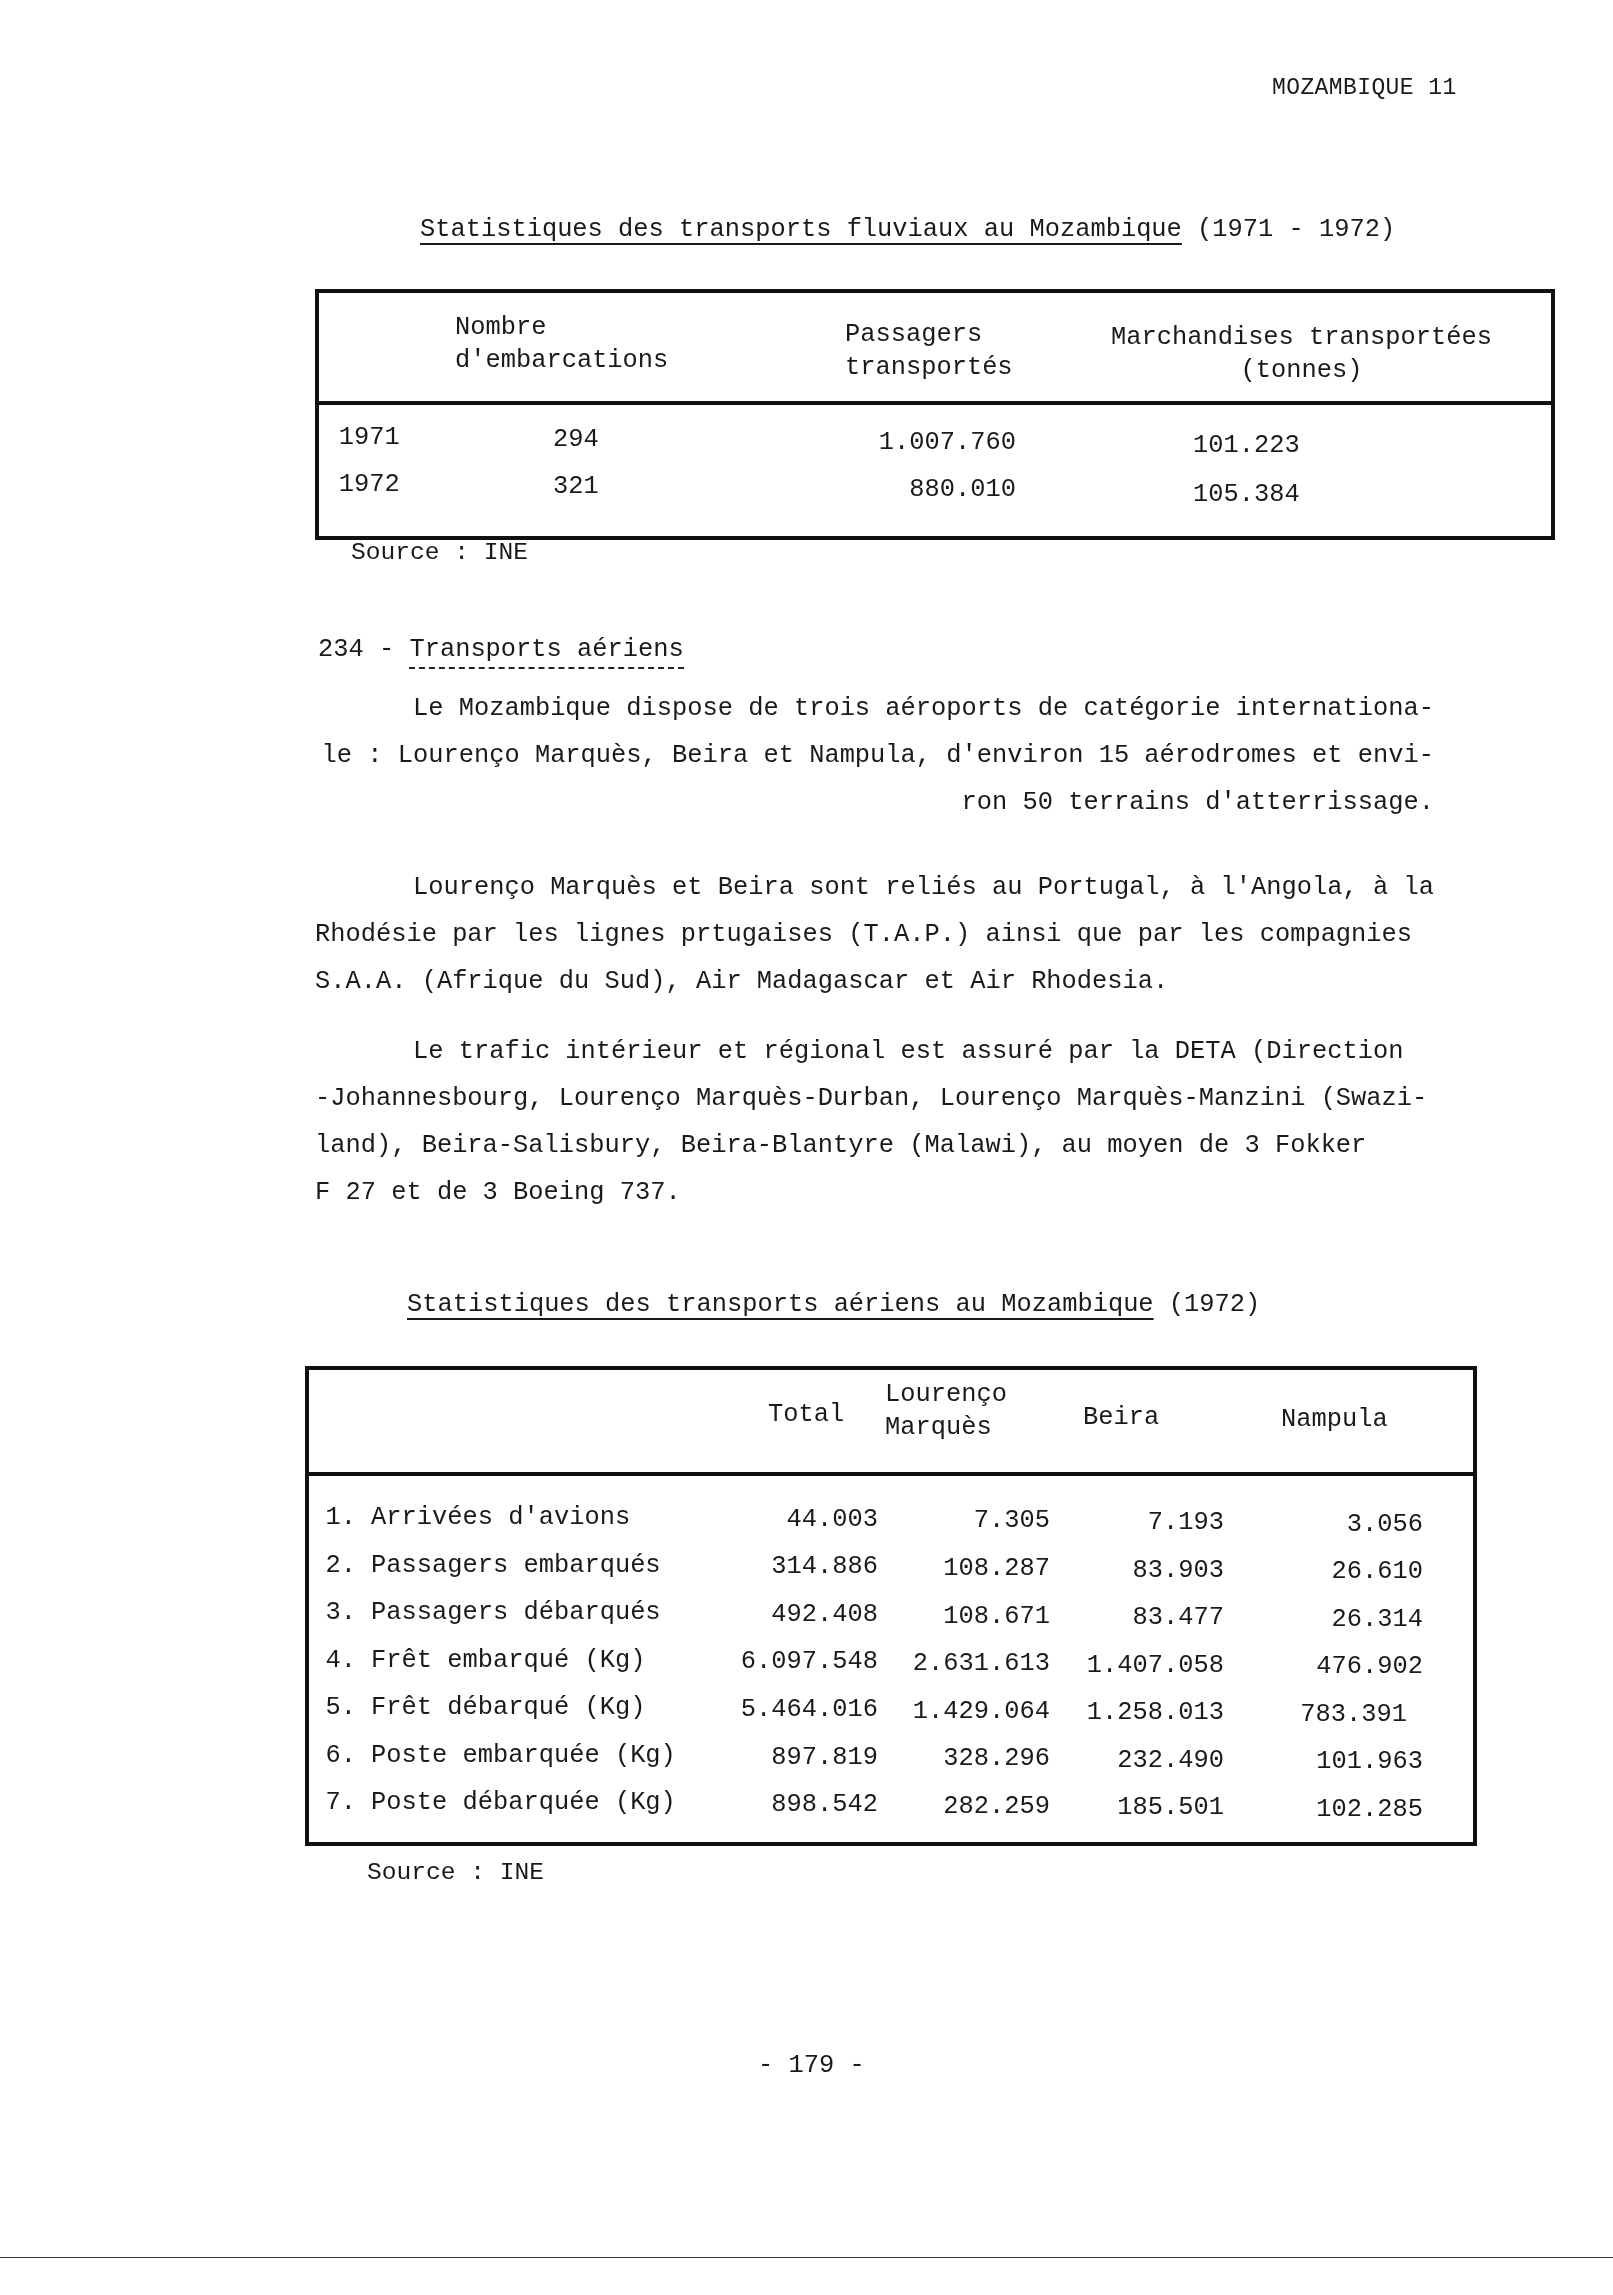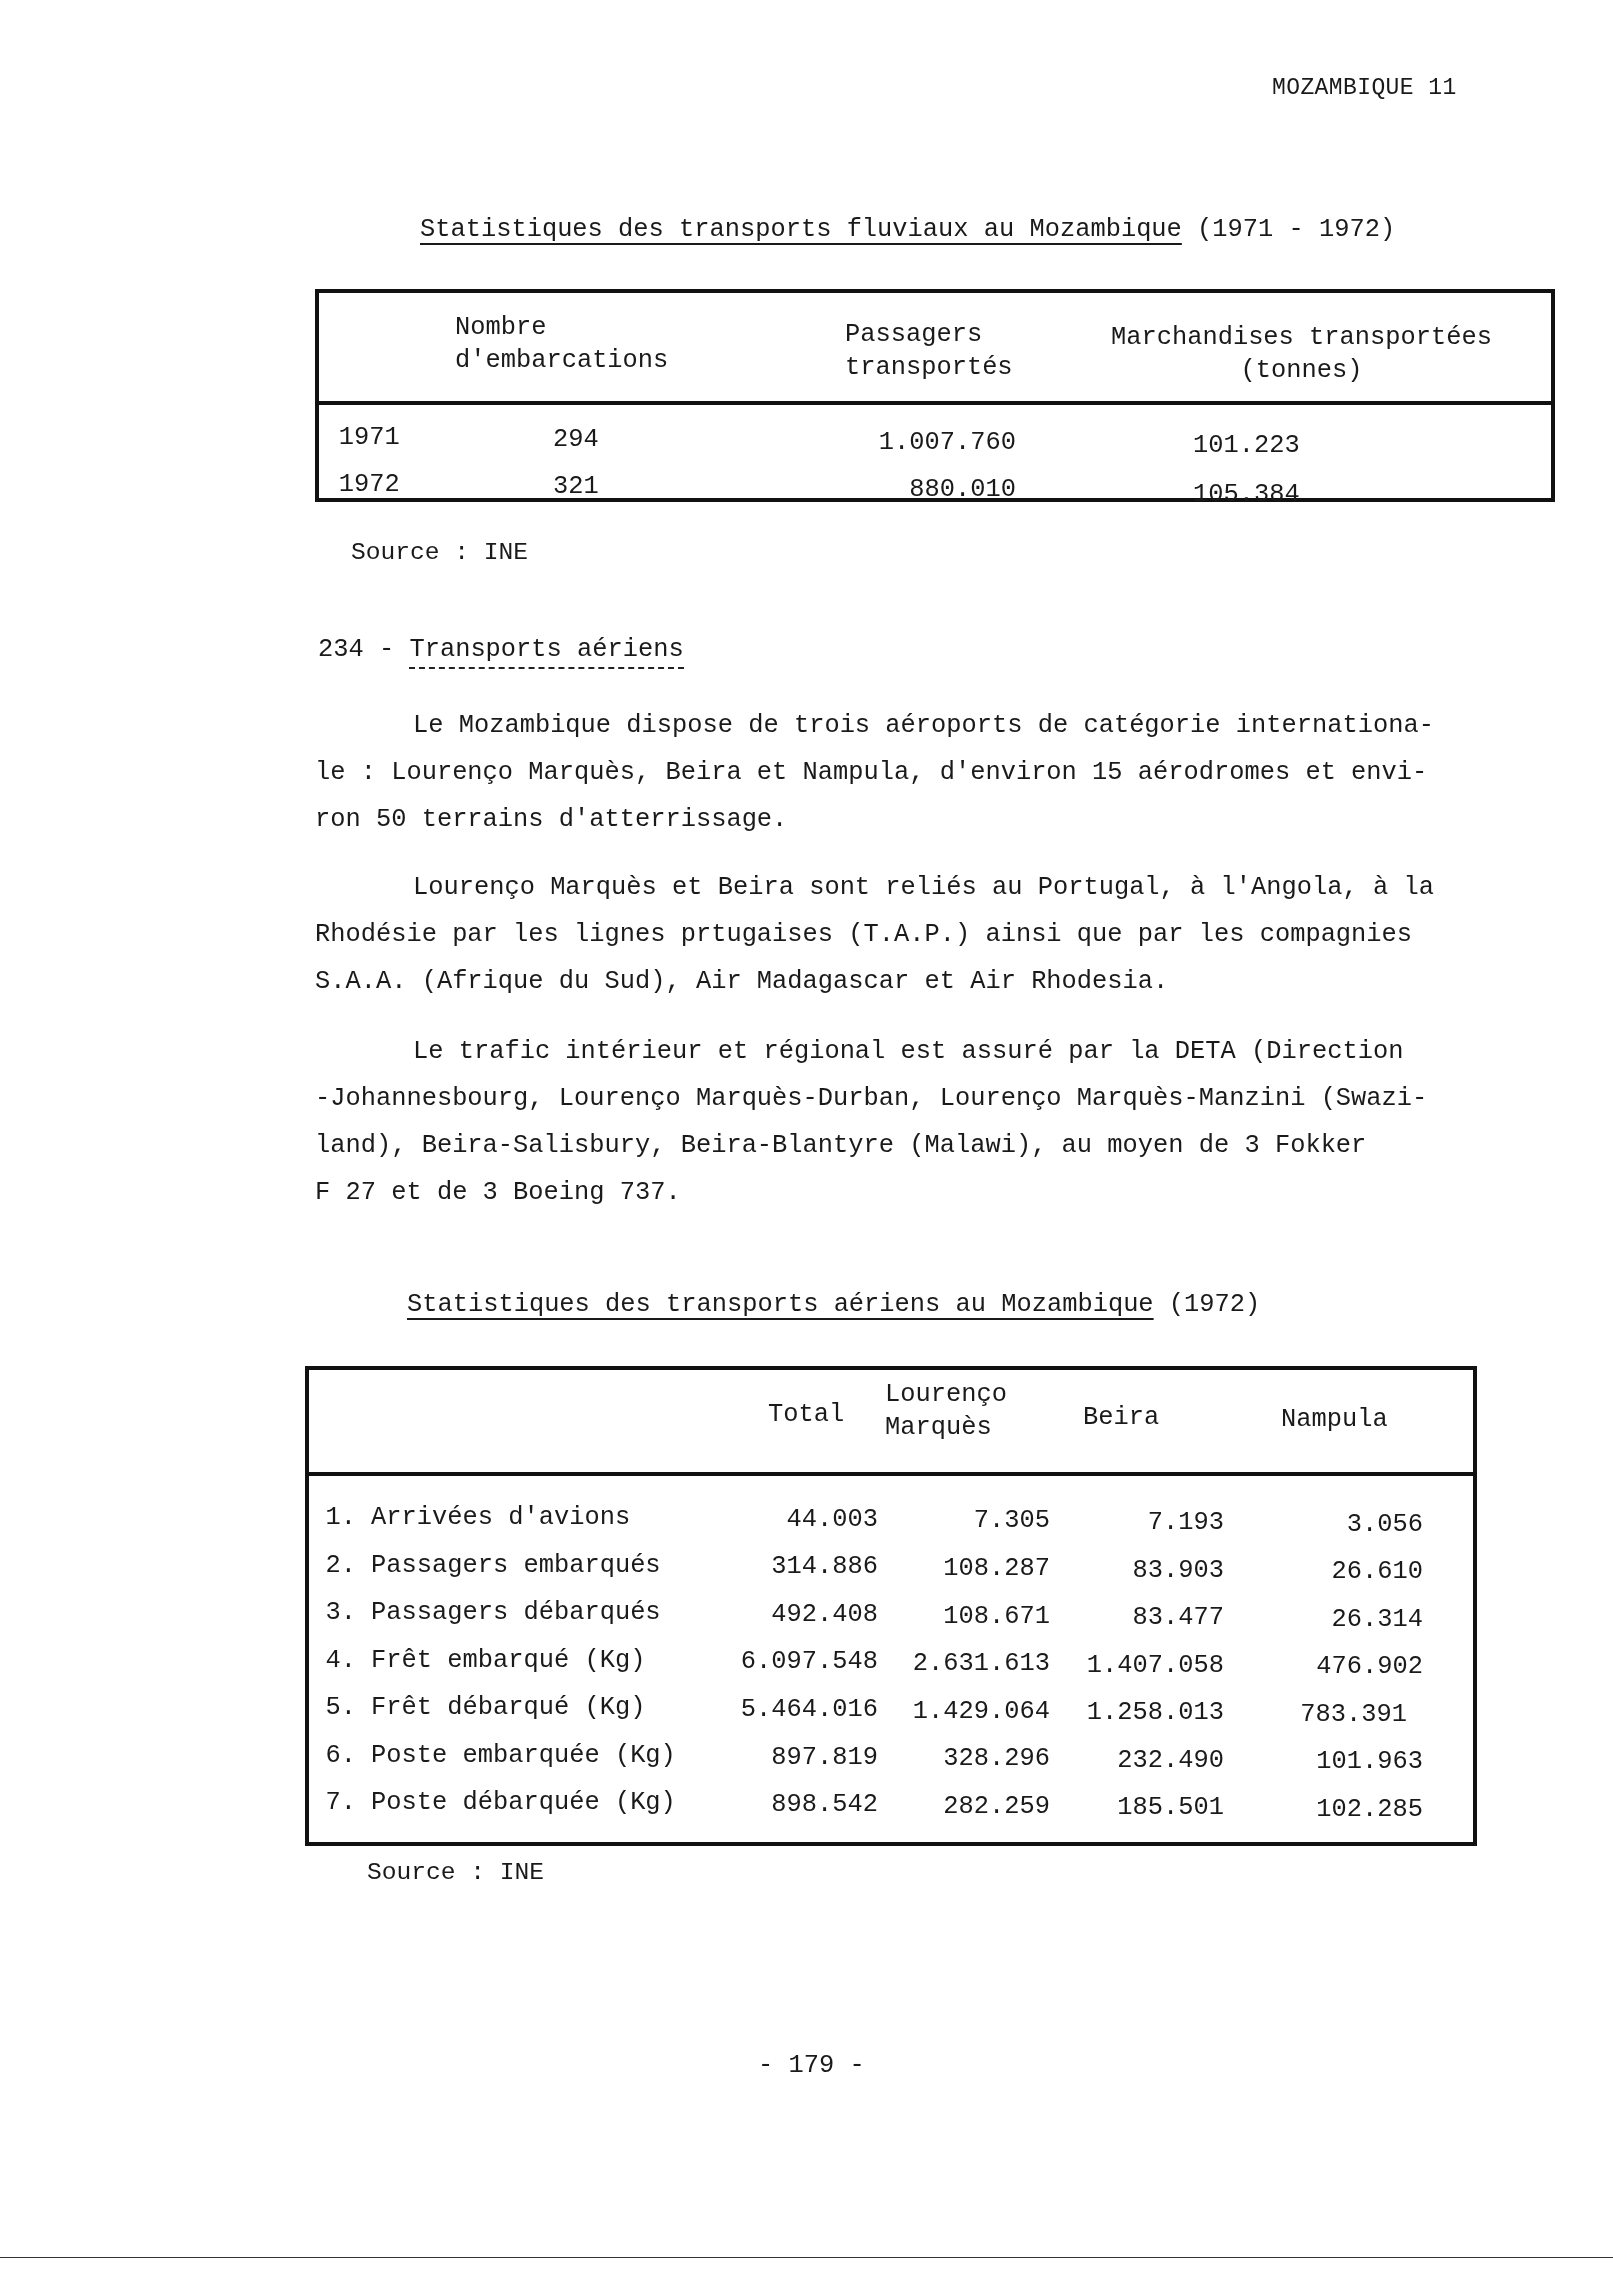--- a/index.html
+++ b/index.html
@@ -29,21 +29,21 @@
 </head>
 <body>
 
 <div class="abs header">MOZAMBIQUE 11</div>
 
 <div class="abs caption" style="top:215px; left:420px;">
   <span class="ul">Statistiques des transports fluviaux au Mozambique</span>
   <span>(1971 - 1972)</span>
 </div>
 
-<div class="abs tbox" style="top:289px; left:315px; width:1240px; height:213px;">
+<div class="abs tbox" style="top:289px; left:315px; width:1240px; height:251px;">
   <div class="hdrline" style="top:108px;"></div>
   <div class="cell" style="top:18px; left:136px;">
     <div>Nombre</div>
     <div>d'embarcations</div>
   </div>
   <div class="cell" style="top:24.6px; left:526px;">
     <div>Passagers</div>
     <div>transportés</div>
   </div>
   <div class="cell" style="top:28px; left:792px; text-align:center;">
@@ -62,21 +62,21 @@
   <div class="cell" style="top:185px; left:874px;">105.384</div>
 </div>
 
 <div class="abs source" style="top:539px; left:351px;">Source : INE</div>
 
 <div class="abs section-title">
   <span>234 -</span>
   <span class="dashed">Transports aériens</span>
 </div>
 
-<div class="abs para" style="top:702px; left:315px;">
+<div class="abs para" style="top:685px; left:315px;text-align:right;">
   <p style="padding-left:98px;">Le Mozambique dispose de trois aéroports de catégorie internationa-</p>
   <p>le : Lourenço Marquès, Beira et Nampula, d'environ 15 aérodromes et envi-</p>
   <p>ron 50 terrains d'atterrissage.</p>
 </div>
 
 <div class="abs para" style="top:864px; left:315px;">
   <p style="padding-left:98px;">Lourenço Marquès et Beira sont reliés au Portugal, à l'Angola, à la</p>
   <p>Rhodésie par les lignes prtugaises (T.A.P.) ainsi que par les compagnies</p>
   <p>S.A.A. (Afrique du Sud), Air Madagascar et Air Rhodesia.</p>
 </div>

